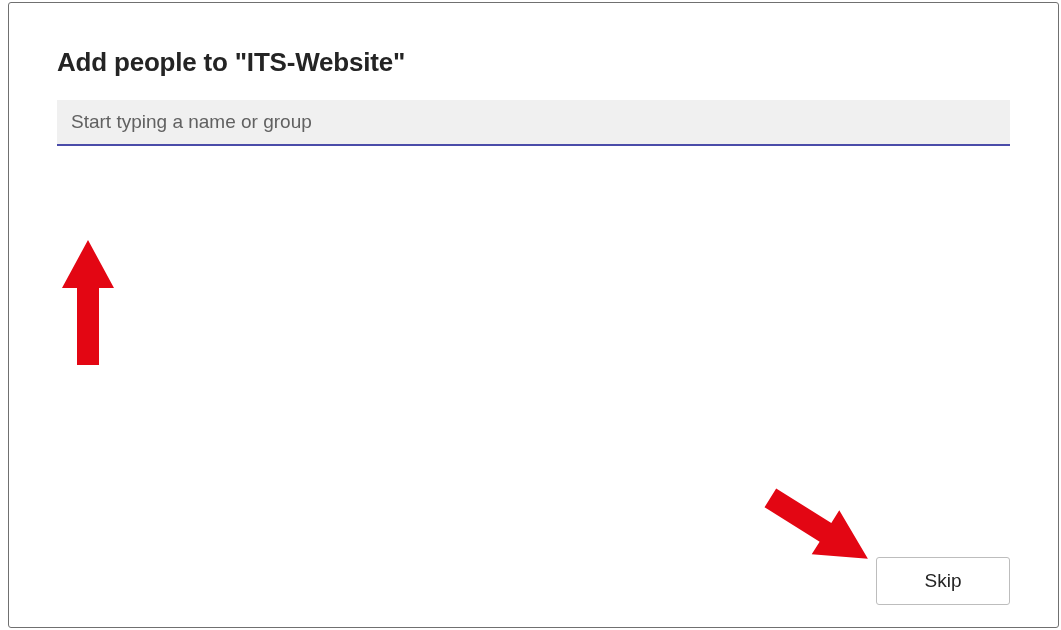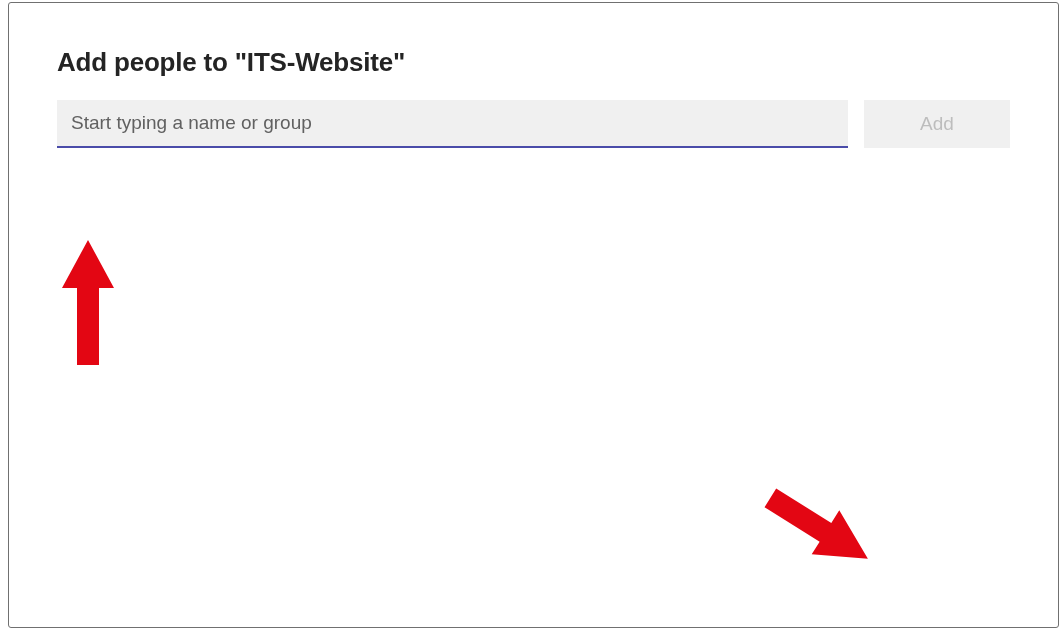--- a/index.html
+++ b/index.html
@@ -37,20 +37,21 @@
       font-size: 19px;
       color: #242424;
       line-height: 1.55;
       margin-bottom: 30px;
       font-weight: 400;
     }
     .input-row {
       display: flex;
       gap: 16px;
       align-items: stretch;
+      flex-direction: column;
     }
     .name-input {
       flex: 1;
       background: #f0f0f0;
       border: none;
       border-bottom: 2px solid #4a4ca9;
       padding: 11px 14px;
       font-size: 19px;
       color: #242424;
       font-family: inherit;
@@ -105,22 +106,22 @@
       font-family: inherit;
     }
   </style>
 </head>
 <body>
 
 <div class="dialog-frame">
   <h1 class="dialog-title">Add people to "ITS-Website"</h1>
   <div class="input-row">
     <input class="name-input" type="text" placeholder="Start typing a name or group" style="">
-    <button class="add-button" disabled="">Add</button>
   </div>
+  <button class="skip-button">Skip</button>
 </div>
 
 <svg class="arrow-up" width="60" height="130">
   <polygon points="30,0 56,48 41,48 41,125 19,125 19,48 4,48" fill="#e30613"></polygon>
 </svg>
 
 <svg class="arrow-diag" width="120" height="90">
   <g transform="translate(60,40) rotate(32)">
     <polygon points="60,0 10,-26 10,-11 -55,-11 -55,11 10,11 10,26" fill="#e30613"></polygon>
   </g>

